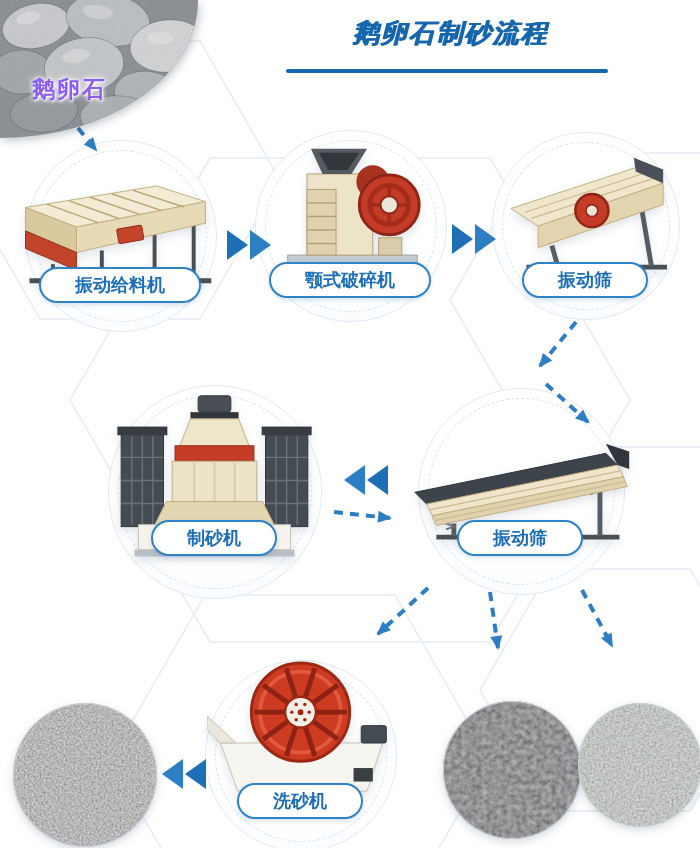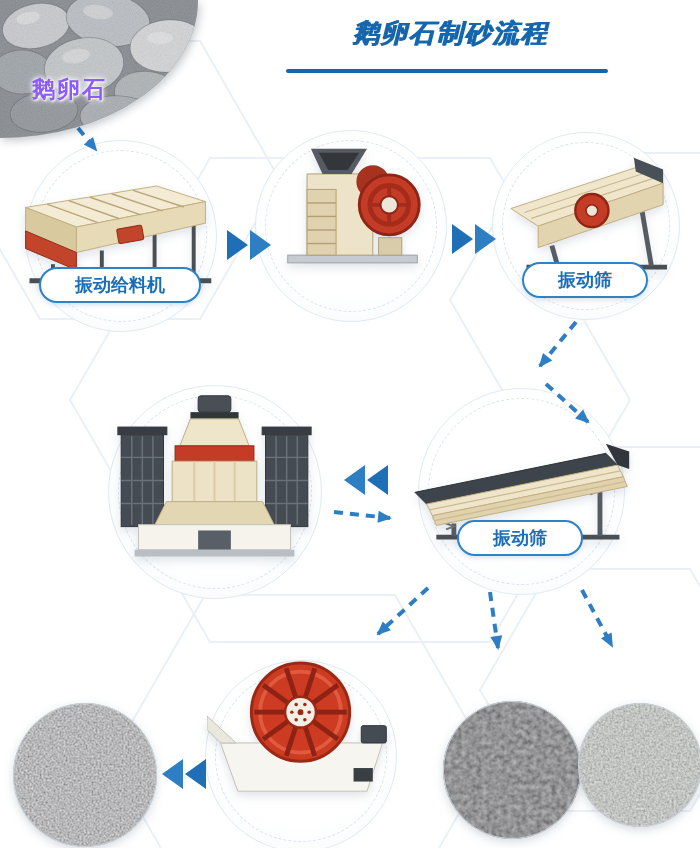--- a/index.html
+++ b/index.html
@@ -288,22 +288,25 @@
         </feComponentTransfer>
       </filter>
     </defs>
     <g clip-path="url(#c3)">
         <rect width="126" height="126" filter="url(#f3)"></rect>
       </g>
     <circle cx="63" cy="63" r="61.5" fill="none" stroke="#c9d2d9"></circle>
   </svg>
 
   <div class="pill" style="left:120px;top:267px">振动给料机</div>
+  <div class="pill" style="left:350px;top:262px">颚式破碎机</div>
   <div class="pill" style="left:585px;top:262px">振动筛</div>
+  <div class="pill" style="left:214px;top:520px">制砂机</div>
   <div class="pill" style="left:520px;top:520px">振动筛</div>
+  <div class="pill" style="left:300px;top:783px">洗砂机</div>
 
   <div class="pebble">
     <svg width="198" height="138" viewBox="0 0 198 138">
       <defs>
         <filter id="fp" x="0" y="0" width="198" height="138" filterUnits="userSpaceOnUse">
           <feTurbulence type="fractalNoise" baseFrequency="0.9" numOctaves="2" seed="4" stitchTiles="stitch"></feTurbulence>
           <feColorMatrix type="saturate" values="0"></feColorMatrix>
           <feComponentTransfer>
               <feFuncA type="linear" slope="0" intercept="1"></feFuncA>
             </feComponentTransfer>

